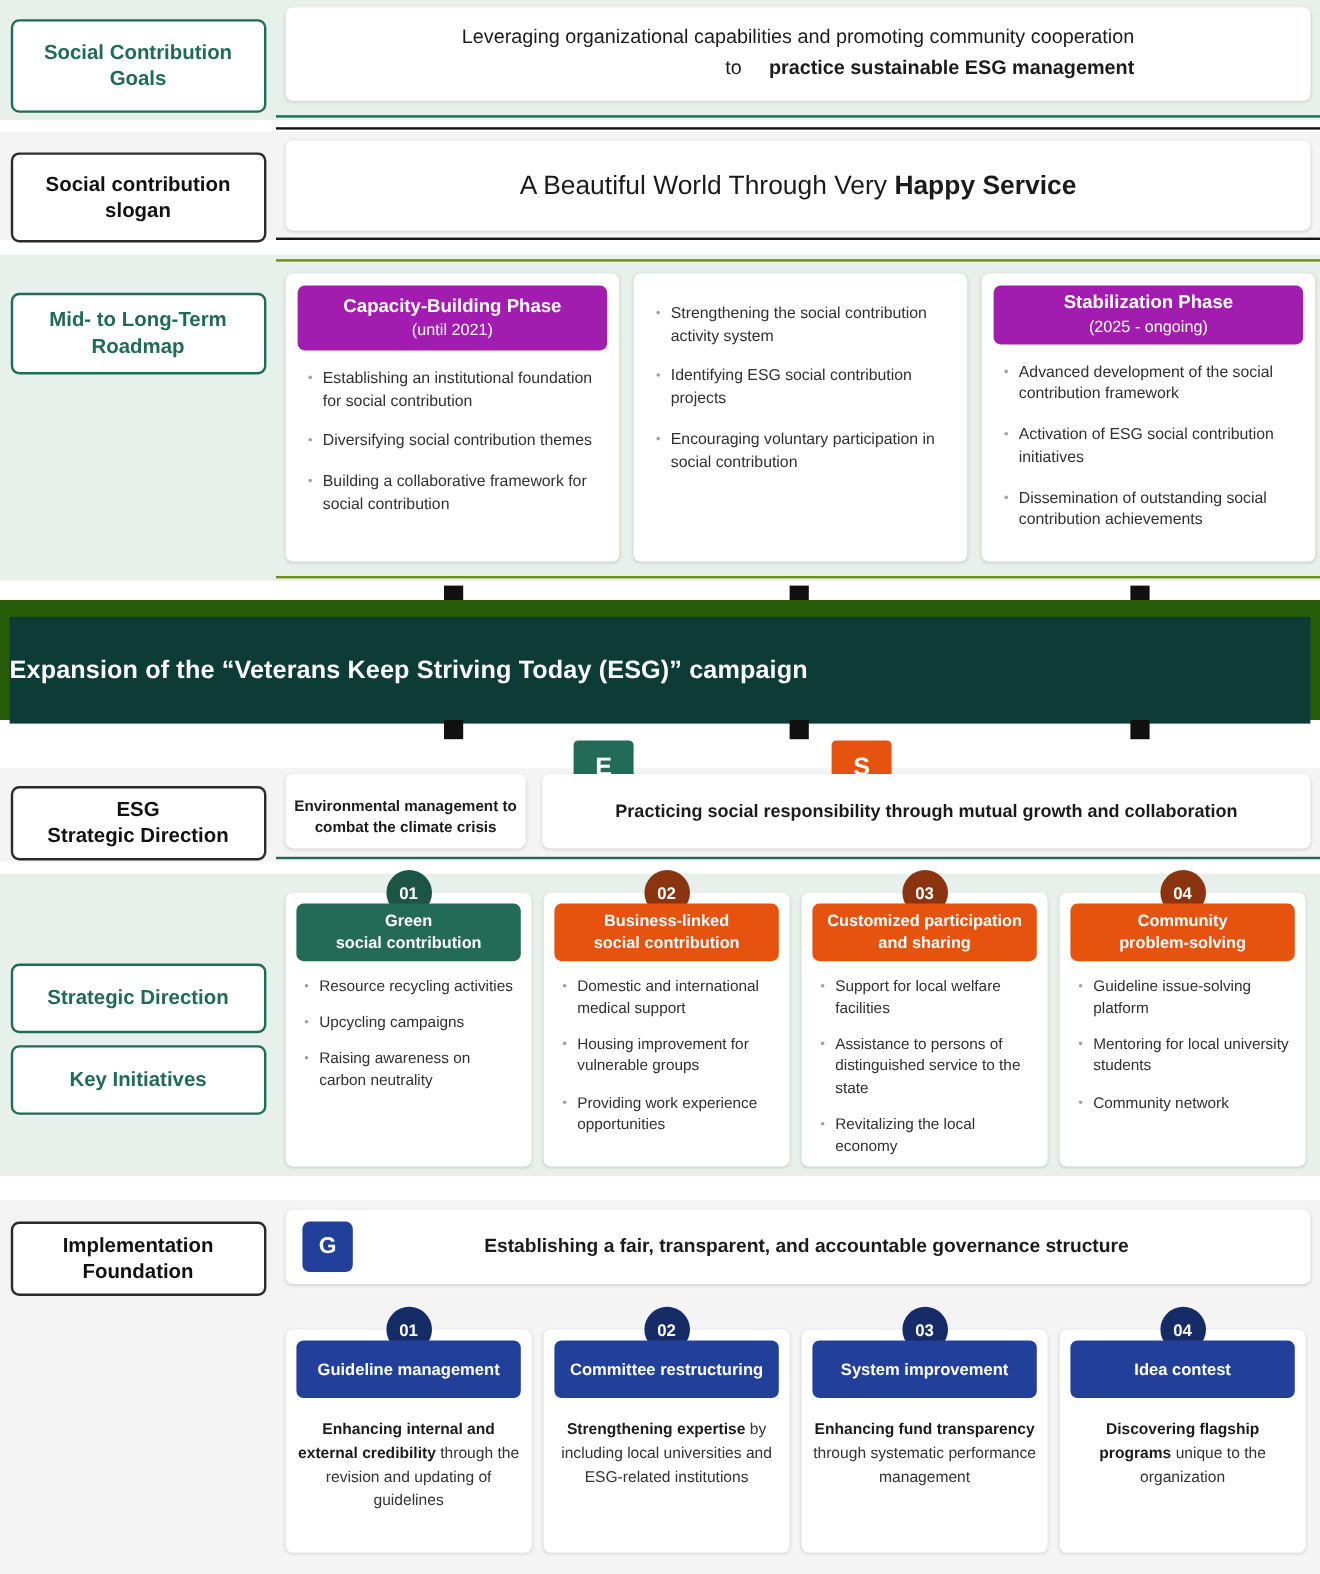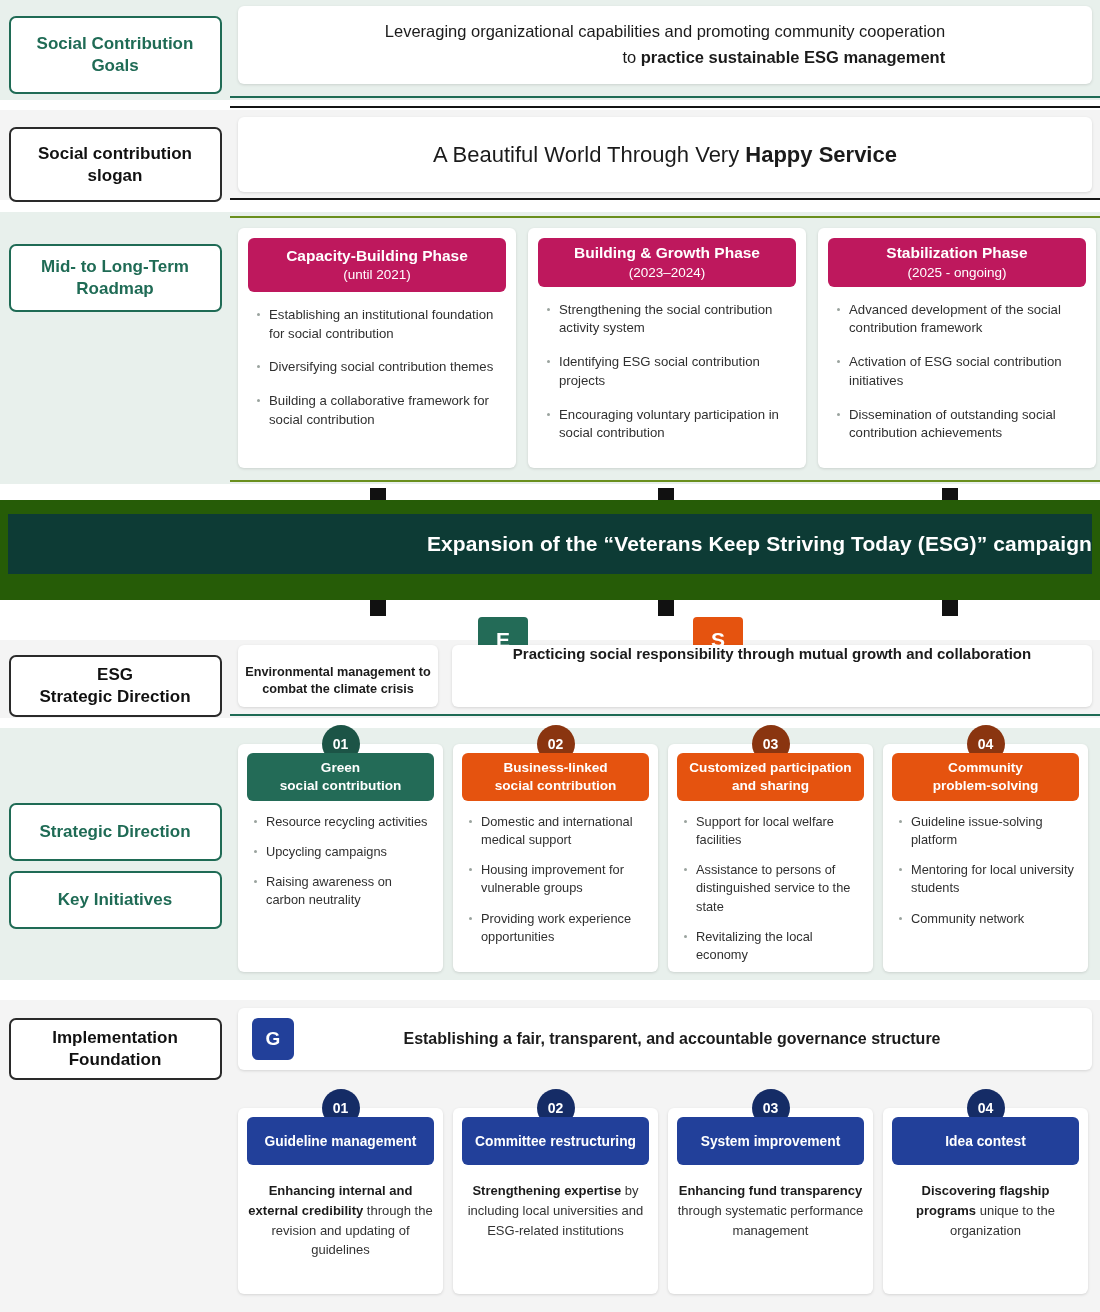--- a/index.html
+++ b/index.html
@@ -37,63 +37,63 @@
   }
 
   
   #row-goals { top: 0; height: 100px; }
   #row-goals .lbl { width: 213px; height: 78px; margin-top: 6px; font-size: 17px; }
   #goals-card {
     position: absolute; left: 8px; top: 6px; width: 854px; height: 78px;
     display: flex; align-items: center; justify-content: center; text-align: right;
     font-size: 16.5px; line-height: 1.55; color: #1b1b1b;
   }
-  #goals-card b { font-weight: bold; }
+  #goals-card b { font-weight: bold; margin-left: 18px; }
   .rule-green { position: absolute; height: 2px; background: #1f6b55; }
   .rule-dark  { position: absolute; height: 2px; background: #141414; }
 
   
   #row-slogan { top: 110px; height: 90px; }
   #row-slogan .lbl { width: 213px; height: 75px; margin-top: 7px; font-size: 17px; }
   #slogan-card {
     position: absolute; left: 8px; top: 7px; width: 854px; height: 75px;
     display: flex; align-items: center; justify-content: center;
     font-size: 22px; color: #1b1b1b;
   }
   #slogan-card b { font-weight: bold; }
 
   
   #row-roadmap { top: 212px; height: 272px; }
   #row-roadmap .lbl { width: 213px; height: 68px; margin-top: 22px; font-size: 17px; }
   .rule-olive { position: absolute; height: 2px; background: #6a8f1e; }
   .phase-row { position: absolute; left: 8px; top: 16px; display: flex; gap: 12px; }
   .phase-card { width: 278px; height: 240px; padding: 10px; display: flex; flex-direction: column; }
   .phase-head {
-    background: #be185d; color: #ffffff; border-radius: 6px;
+    background: #a21caf; color: #ffffff; border-radius: 6px;
     height: 54px; display: flex; flex-direction: column; align-items: center;
     justify-content: center; line-height: 1.3;
   }
   .phase-head .t { font-size: 15.5px; font-weight: bold; }
   .phase-head .s { font-size: 13.5px; }
   .bullets { margin-top: 14px; padding: 0 6px 0 8px; }
   .bullets li {
     list-style: none; position: relative; padding-left: 13px;
     font-size: 13.2px; line-height: 1.42; color: #303030; margin-bottom: 15px;
   }
   .bullets li:before {
     content: ""; position: absolute; left: 1px; top: 7px;
     width: 3px; height: 3px; background: #9aa39e; border-radius: 50%;
   }
 
   
   #banner-wrap { position: absolute; left: 0; top: 500px; width: 1100px; height: 100px; }
   #banner-outer { position: absolute; left: 0; top: 0; width: 1100px; height: 100px; background: #265c07; }
   #banner-inner {
-    position: absolute; left: 8px; top: 14px; width: 1084px; height: 60px;
-    background: #0d3b35; display: flex; align-items: center; justify-content: flex-end;
+    position: absolute; left: 8px; top: 14px; width: 1084px; height: 89px;
+    background: #0d3b35; display: flex; align-items: center; justify-content: flex-start;
   }
   #banner-inner span { color: #ffffff; font-size: 21px; font-weight: bold; letter-spacing: .1px; }
   .connector { position: absolute; width: 16px; height: 16px; background: #111111; }
 
   
   #row-esg { top: 640px; height: 78px; }
   #row-esg .lbl { width: 213px; height: 62px; margin-top: 5px; font-size: 17px; }
   .tag {
     position: absolute; width: 50px; height: 45px; border-radius: 4px;
     color: #ffffff; font-size: 21px; font-weight: bold;
@@ -102,21 +102,21 @@
   .tag.e { background: #236b57; left: 248px; top: -23px; }
   .tag.s { background: #e5530f; left: 463px; top: -23px; }
   #esg-e-card {
     position: absolute; left: 8px; top: 5px; width: 200px; height: 62px;
     display: flex; align-items: flex-end; justify-content: center;
     padding-bottom: 9px; text-align: center;
     font-size: 12.7px; font-weight: bold; line-height: 1.32; color: #1b1b1b;
   }
   #esg-s-card {
     position: absolute; left: 222px; top: 5px; width: 640px; height: 62px;
-    display: flex; justify-content: center;
+    display: flex; align-items: center; justify-content: center;
     font-size: 15px; font-weight: bold; color: #1b1b1b;
   }
 
   
   #row-strategy { top: 728px; height: 252px; }
   #row-strategy .label-col { flex-direction: column; align-items: center; padding-top: 24px; gap: 10px; }
   #row-strategy .lbl { width: 213px; height: 58px; font-size: 17px; }
   .sd-row { position: absolute; left: 8px; top: 16px; display: flex; gap: 10px; }
   .sd-card { width: 205px; height: 228px; padding: 9px; position: relative; }
   .badge {
@@ -218,24 +218,20 @@
               <div class="t">Capacity-Building Phase</div>
               <div class="s">(until 2021)</div>
             </div>
             <ul class="bullets">
               <li>Establishing an institutional foundation for social contribution</li>
               <li>Diversifying social contribution themes</li>
               <li>Building a collaborative framework for social contribution</li>
             </ul>
           </div>
           <div class="card phase-card">
-            <div class="phase-head">
-              <div class="t">Building &amp; Growth Phase</div>
-              <div class="s">(2023–2024)</div>
-            </div>
             <ul class="bullets">
               <li>Strengthening the social contribution activity system</li>
               <li>Identifying ESG social contribution projects</li>
               <li>Encouraging voluntary participation in social contribution</li>
             </ul>
           </div>
           <div class="card phase-card">
             <div class="phase-head">
               <div class="t">Stabilization Phase</div>
               <div class="s">(2025 - ongoing)</div>

